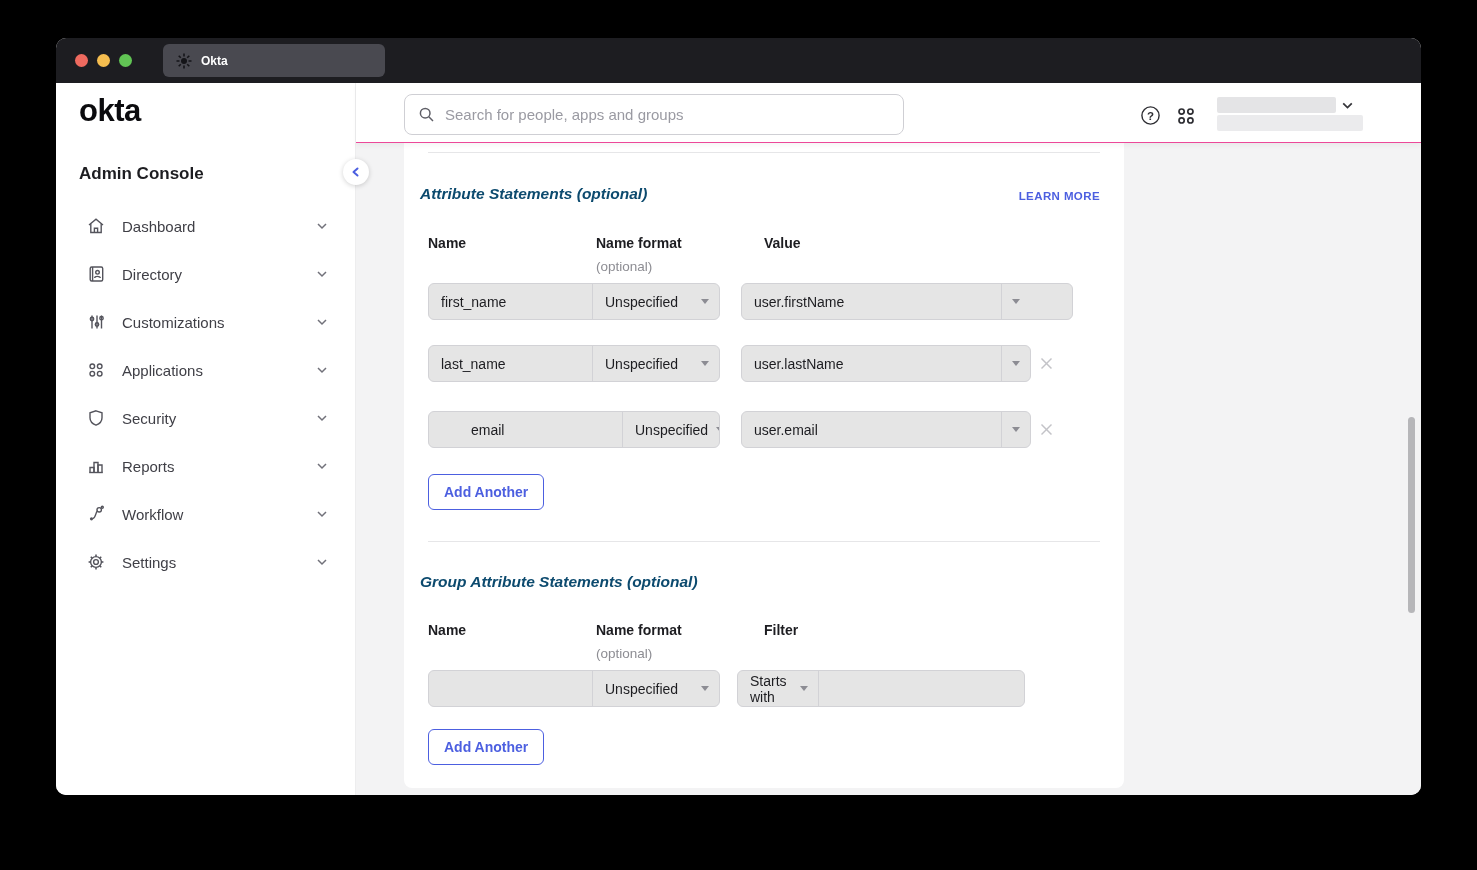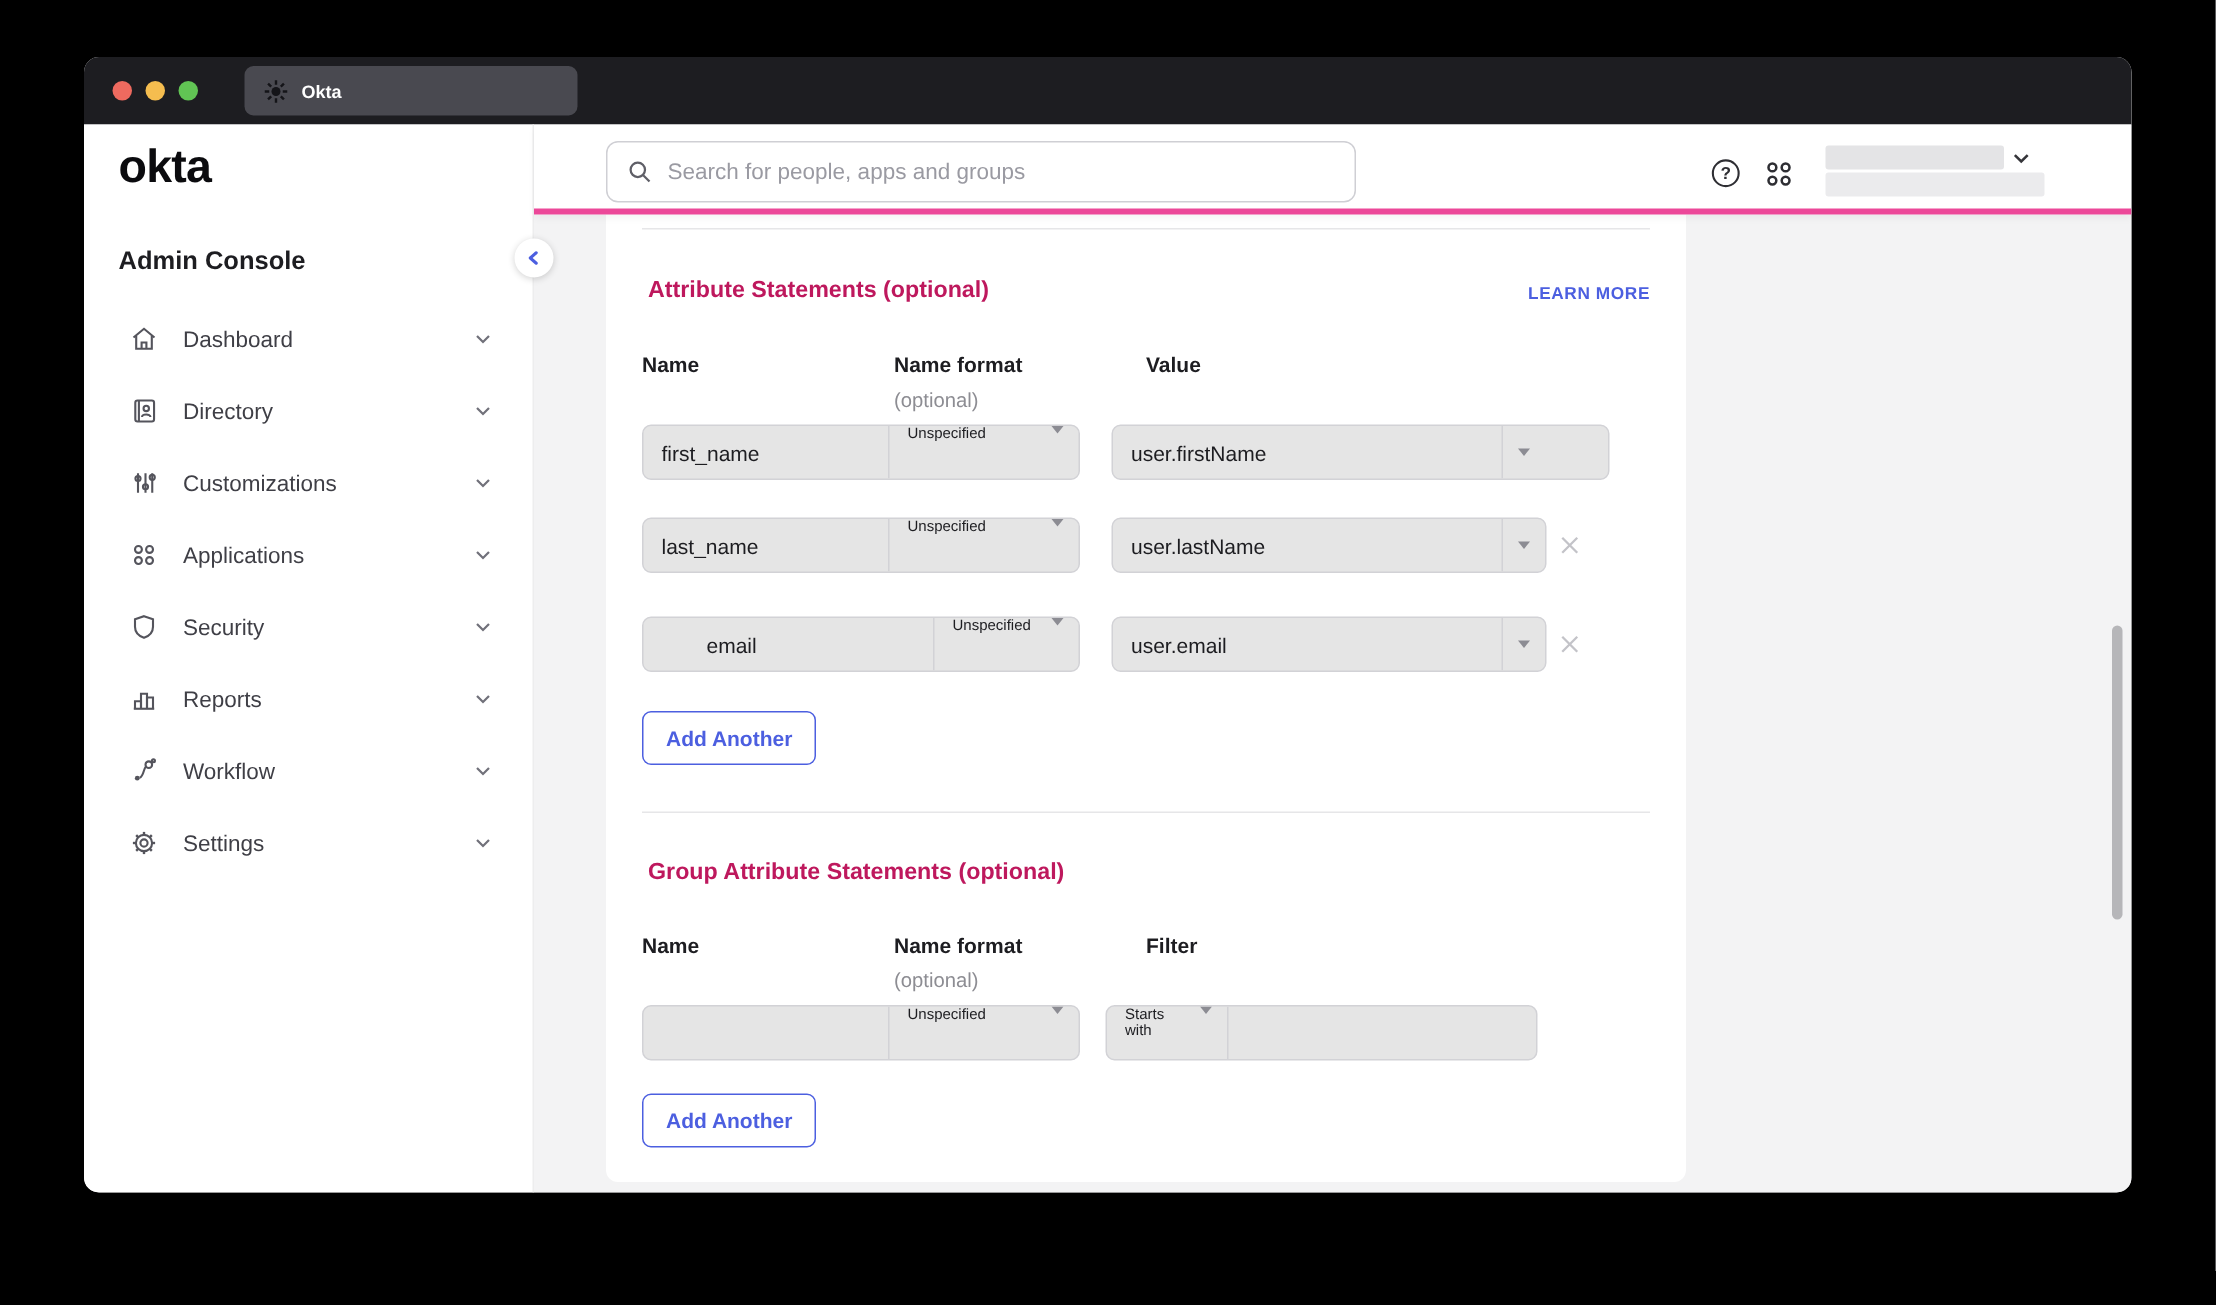--- a/index.html
+++ b/index.html
@@ -32,48 +32,48 @@
   .nav-icon { width:20px; height:20px; margin-right:16px; display:flex; align-items:center; justify-content:center; }
   .nav-label { font-size:15px; color:#3f3f46; flex:1; }
   .nav-chevron { display:flex; }
 
   .collapse-btn { position:absolute; left:287px; top:76px; width:26px; height:26px; border-radius:50%;
                   background:#fff; box-shadow:0 1px 5px rgba(0,0,0,.18); display:flex; align-items:center;
                   justify-content:center; cursor:pointer; z-index:5; }
 
   
   .topbar { position:absolute; left:300px; top:0; right:0; height:60px; background:#fff;
-            border-bottom:4px solid #ec4899; box-shadow:0 3px 5px rgba(0,0,0,.04); z-index:2; }
+            border-bottom:1px solid #ec4899; box-shadow:0 3px 5px rgba(0,0,0,.04); z-index:2; }
   .search { position:absolute; left:48px; top:11px; width:500px; height:41px; border:1px solid #cfcfd4;
             border-radius:8px; background:#fff; display:flex; align-items:center; gap:10px; padding:0 13px; }
   .search input { border:none; outline:none; flex:1; font-size:15px; color:#1d1d21; background:transparent;
                   font-family:"Liberation Sans", sans-serif; }
   .search input::placeholder { color:#9a9aa2; }
   .icon-btn { position:absolute; display:flex; align-items:center; justify-content:center; cursor:pointer; }
   .redact { position:absolute; border-radius:2px; }
   .redact.r1 { left:861px; top:14px; width:119px; height:16px; background:#e4e4e6; }
   .redact.r2 { left:861px; top:32px; width:146px; height:16px; background:#ebebed; }
 
   
   .content { position:absolute; left:300px; top:60px; right:0; bottom:0; background:var(--canvas,#f3f3f4); }
   .card { position:absolute; left:48px; top:0; width:720px; height:645px; background:#fff;
           border-radius:0 0 8px 8px; }
   .hdivider { position:absolute; left:24px; right:24px; height:1px; background:#e6e6e8; }
-  .sec-title { position:absolute; left:28px; font-size:15.5px; font-weight:700; color:#be185d; }
+  .sec-title { position:absolute; left:16px; font-size:15.5px; font-weight:700; color:#0c4a6e;font-style:italic; }
   .learn-more { position:absolute; right:24px; font-size:11.5px; font-weight:600; letter-spacing:.4px;
                 color:var(--accent,#4c5fe0); text-decoration:none; cursor:pointer; }
   .col-head { position:absolute; font-size:14px; font-weight:700; color:#1d1d21; }
   .col-note { position:absolute; font-size:13.5px; color:#8d8d93; }
 
   .joined { position:absolute; height:37px; border:1px solid #d2d2d6; border-radius:6px; background:#e5e5e5;
             display:flex; overflow:hidden; }
   .joined input { border:none; outline:none; padding:0 12px; font-size:14px; color:#1d1d21;
                   font-family:"Liberation Sans", sans-serif; background:transparent; }
-  .cell-select { display:flex; align-items:flex-start; justify-content:space-between; padding:0 10px 0 12px;
-                 font-size:10px; color:#1d1d21; border-left:1px solid #d2d2d6; cursor:pointer; }
+  .cell-select { display:flex; align-items:center; justify-content:space-between; padding:0 10px 0 12px;
+                 font-size:14px; color:#1d1d21; border-left:1px solid #d2d2d6; cursor:pointer; }
   .cell-select.first { border-left:none; }
   .tri { width:0; height:0; border-left:4.5px solid transparent; border-right:4.5px solid transparent;
          border-top:5.5px solid #8c8c93; margin-left:8px; }
   .arrow-cell { width:29px; border-left:1px solid #d2d2d6; display:flex; align-items:center;
                 justify-content:center; cursor:pointer; }
   .x-btn { position:absolute; width:16px; height:16px; display:flex; align-items:center;
            justify-content:center; cursor:pointer; }
   .add-btn { position:absolute; left:24px; height:36px; padding:0 15px; background:#fff;
              border:1px solid var(--accent,#4c5fe0); border-radius:6px; color:var(--accent,#4c5fe0);
              font-size:14px; font-weight:700; cursor:pointer; font-family:"Liberation Sans", sans-serif; }

